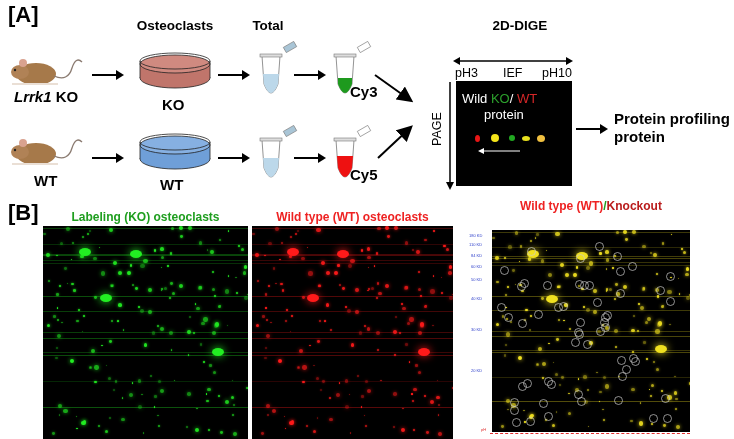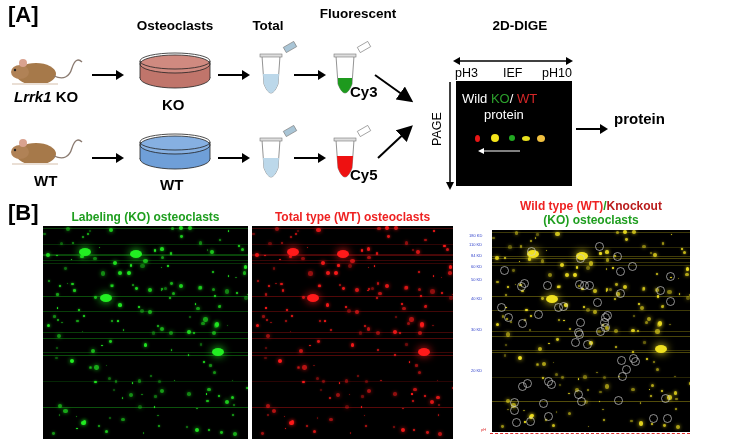--- a/index.html
+++ b/index.html
@@ -15,21 +15,20 @@
   .mw{position:absolute;font-size:4px;color:#3344cc;white-space:nowrap;}
 </style>
 </head>
 <body>
 
 <div class="abs panel-label" style="left:8px;top:2px;">[A]</div>
 
 <div class="abs hdr" style="left:135px;top:18px;width:80px;">Osteoclasts</div>
 <div class="abs hdr" style="left:243px;top:18px;width:50px;">Total</div>
 <div class="abs hdr" style="left:308px;top:6px;width:100px;">
-  <div>Fluorescent</div>
 </div>
 <div class="abs hdr" style="left:480px;top:18px;width:80px;">2D-DIGE</div>
 
 <svg class="abs" style="left:6px;top:52px;" width="80" height="36">
   <ellipse cx="30" cy="22" rx="20" ry="11" fill="#a6794a"></ellipse>
   <ellipse cx="14" cy="20" rx="9" ry="7" fill="#b08256"></ellipse>
   <circle cx="17" cy="11" r="4" fill="#d9a28f"></circle>
   <circle cx="9" cy="18" r="1.2" fill="#222"></circle>
   <path d="M48 24 Q62 30 66 16 Q70 4 76 10" stroke="#8a7a70" stroke-width="1.3" fill="none"></path>
   <rect x="6" y="31" width="46" height="2" fill="#eadfd5"></rect>
@@ -139,26 +138,27 @@
   <div class="spot" style="left:66px;top:55px;width:8px;height:5px;background:#e8e01e;"></div>
   <div class="spot" style="left:81px;top:54px;width:8px;height:7px;background:#f0c040;"></div>
   <svg class="abs" style="left:22px;top:66px;" width="42" height="8">
     <line x1="4" y1="4" x2="42" y2="4" stroke="#fff" stroke-width="1.2"></line>
       <path d="M0 4 L6 1 L6 7 Z" fill="#fff"></path>
   </svg>
 </div>
 
 <div class="arrow" style="left:576px;top:128px;width:30px;"></div>
 <div class="abs lbl" style="left:614px;top:110px;line-height:18px;">
+  <div>Protein profiling</div>
   <div>protein</div>
 </div>
 
 <div class="abs panel-label" style="left:8px;top:200px;">[B]</div>
 <div class="abs" style="left:43px;top:210px;width:205px;text-align:center;font-weight:bold;font-size:12px;color:#1f9e1f;">Labeling (KO) osteoclasts</div>
-<div class="abs" style="left:252px;top:210px;width:201px;text-align:center;font-weight:bold;font-size:12px;color:#ee2222;">Total type (WT) osteoclasts</div>
+<div class="abs" style="left:252px;top:210px;width:201px;text-align:center;font-weight:bold;font-size:12px;color:#ee2222;">Wild type (WT) osteoclasts</div>
 
 <div class="gel" id="gel-ko" style="left:43px;top:226px;width:205px;height:213px;">
     <div class="spot" style="left:181.60620284636488px;top:174.1545267489712px;width:4.356462191358025px;height:4.356462191358025px;background:#22ee22;opacity:0.8504008058984911;box-shadow:0 0 4.356462191358025px #22ee22;"></div>
     <div class="spot" style="left:115.19562328532236px;top:153.58132716049383px;width:3.0857917524005485px;height:3.0857917524005485px;background:#22ee22;opacity:0.3850467249657064;box-shadow:0 0 3.0857917524005485px #22ee22;"></div>
     <div class="spot" style="left:144.11426183127574px;top:166.3167695473251px;width:3.4859032064471878px;height:3.4859032064471878px;background:#22ee22;opacity:0.5589930555555556;box-shadow:0 0 3.4859032064471878px #22ee22;"></div>
     <div class="spot" style="left:151.94236539780522px;top:201.8423353909465px;width:4.476549639917695px;height:4.476549639917695px;background:#22ee22;opacity:0.9308817729766804;box-shadow:0 0 4.476549639917695px #22ee22;"></div>
     <div class="spot" style="left:37.44536608367627px;top:28.75061728395062px;width:3.292298954046639px;height:3.292298954046639px;background:#22ee22;opacity:0.8908363340192044;box-shadow:0 0 3.292298954046639px #22ee22;"></div>
     <div class="spot" style="left:33.4627700617284px;top:94.0786522633745px;width:2.093644975994513px;height:2.093644975994513px;background:#22ee22;opacity:0.6715727880658435;box-shadow:0 0 2.093644975994513px #22ee22;"></div>
     <div class="spot" style="left:137.46371313443075px;top:8.641255144032922px;width:2.911451903292181px;height:2.911451903292181px;background:#22ee22;opacity:0.8428442215363512;box-shadow:0 0 2.911451903292181px #22ee22;"></div>
     <div class="spot" style="left:88.76918295610425px;top:156.36435185185186px;width:1.4247320816186557px;height:1.4247320816186557px;background:#22ee22;opacity:0.9392185356652949;box-shadow:0 0 1.4247320816186557px #22ee22;"></div>
@@ -529,21 +529,20 @@
     <div class="abs" style="left:0;top:37.1681712962963px;width:201px;height:1px;background:#ff1a1a;opacity:0.19429355281207134;"></div>
     <div class="abs" style="left:0;top:17.67786779835391px;width:201px;height:1px;background:#ff1a1a;opacity:0.17897633744855967;"></div>
     <div class="spot" style="left:55.3px;top:68.42px;width:12px;height:8px;background:#ff1a1a;box-shadow:0 0 8px #ff1a1a;"></div>
     <div class="spot" style="left:165.85px;top:121.66999999999999px;width:12px;height:8px;background:#ff1a1a;box-shadow:0 0 8px #ff1a1a;"></div>
     <div class="spot" style="left:35.2px;top:21.56px;width:12px;height:8px;background:#ff1a1a;box-shadow:0 0 8px #ff1a1a;"></div>
     <div class="spot" style="left:85.45px;top:23.69px;width:12px;height:8px;background:#ff1a1a;box-shadow:0 0 8px #ff1a1a;"></div>
   </div>
 
 <div class="abs" style="left:492px;top:199px;width:198px;text-align:center;font-weight:bold;font-size:12px;line-height:14px;">
   <div><span style="color:#ee2222;">Wild type (WT)</span><span style="color:#1f9e1f;">/</span><span style="color:#b91c1c;">Knockout</span></div>
-  <div style="color:#1f9e1f;">(KO) osteoclasts</div>
 </div>
 
 <div class="gel" id="gel-merged" style="left:492px;top:230px;width:198px;height:202px;">
     <div class="spot" style="left:175.40501543209876px;top:165.16063100137174px;width:4.356462191358025px;height:4.356462191358025px;background:#f0e020;opacity:0.8504008058984911;box-shadow:0 0 4.356462191358025px #f0e020;"></div>
     <div class="spot" style="left:111.26211419753086px;top:145.64989711934157px;width:3.0857917524005485px;height:3.0857917524005485px;background:#f0e020;opacity:0.3850467249657064;box-shadow:0 0 3.0857917524005485px #f0e020;"></div>
     <div class="spot" style="left:139.19328703703704px;top:157.72764060356653px;width:3.4859032064471878px;height:3.4859032064471878px;background:#f0e020;opacity:0.5589930555555556;box-shadow:0 0 3.4859032064471878px #f0e020;"></div>
     <div class="spot" style="left:146.75408950617285px;top:191.4185528120713px;width:4.476549639917695px;height:4.476549639917695px;background:#f0e020;opacity:0.9308817729766804;box-shadow:0 0 4.476549639917695px #f0e020;"></div>
     <div class="spot" style="left:36.166743827160495px;top:27.26584362139918px;width:3.292298954046639px;height:3.292298954046639px;background:#f0e020;opacity:0.8908363340192044;box-shadow:0 0 3.292298954046639px #f0e020;"></div>
     <div class="spot" style="left:32.32013888888889px;top:89.2201303155007px;width:2.093644975994513px;height:2.093644975994513px;background:#f0e020;opacity:0.6715727880658435;box-shadow:0 0 2.093644975994513px #f0e020;"></div>
     <div class="spot" style="left:132.76983024691359px;top:8.194993141289437px;width:2.911451903292181px;height:2.911451903292181px;background:#f0e020;opacity:0.8428442215363512;box-shadow:0 0 2.911451903292181px #f0e020;"></div>

